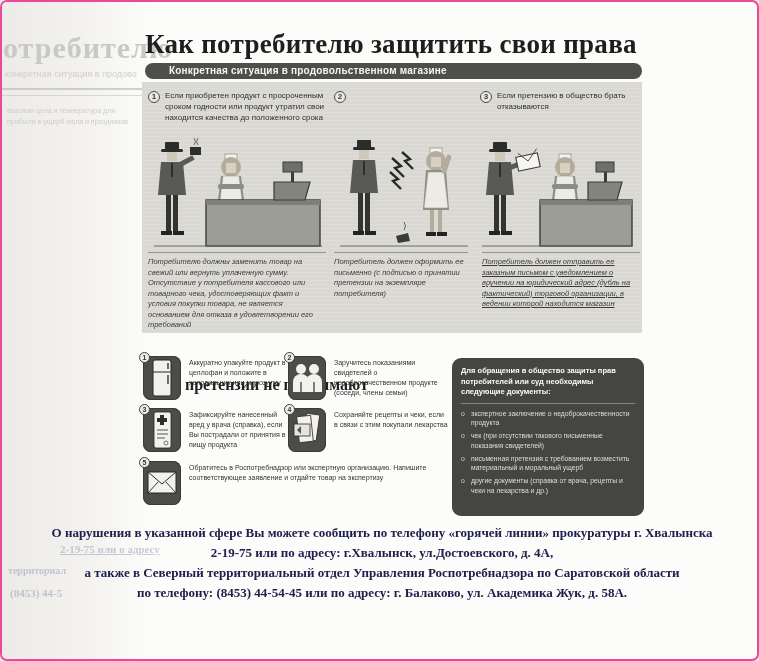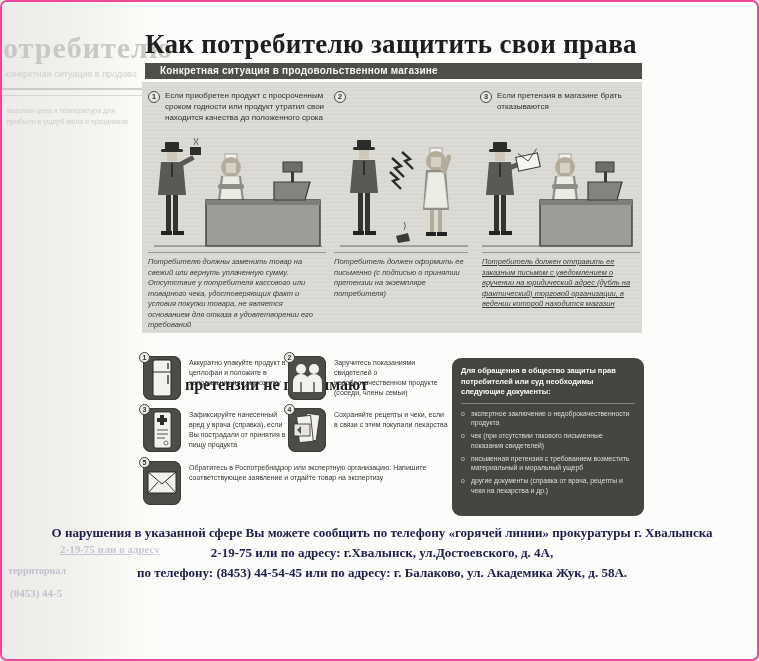--- a/index.html
+++ b/index.html
@@ -27,21 +27,21 @@
     color:rgba(125,130,165,.4); filter:blur(.3px); white-space:nowrap; }
   .gf1 { left:14px; top:541px; font-size:11px; text-decoration:underline;margin-left:44px; }
   .gf2 { left:6px; top:563px; font-size:10px; }
   .gf3 { left:8px; top:585px; font-size:11px; }
 
   
   .title { position:absolute; left:143px; top:27px; font-family:"Liberation Serif",serif;
     font-size:27px; font-weight:700; color:#1e1e1e; letter-spacing:.3px; }
   .subtitle-bar { position:absolute; left:143px; top:61px; width:497px; height:16px;
     background:#4e4e4b; color:#f4f4f2; font-size:10px; font-weight:700;
-    line-height:16px; padding-left:15px; letter-spacing:.2px; }
+    line-height:16px; padding-left:24px; letter-spacing:.2px;border-radius:8px; }
 
   
   .panel { position:absolute; left:140px; top:80px; width:500px; height:251px;
     background:#d9d8d3;
     background-image:repeating-linear-gradient(0deg, rgba(255,255,255,.12) 0 1px, rgba(0,0,0,0) 1px 4px); }
   .col-head { position:absolute; top:9px; display:flex; gap:5px; }
   .col-head .txt { font-size:8px; line-height:1.35; color:#2f2f2d; }
   .badge { flex:0 0 auto; width:12px; height:12px; border:1.2px solid #4a4a48; border-radius:50%;
     background:#e9e8e4; color:#3a3a38; font-size:8px; font-weight:700; text-align:center; line-height:10px; }
   .ch1 { left:6px; width:182px; }
@@ -112,21 +112,21 @@
 
     <div class="col-head ch1">
       <span class="badge">1</span>
       <span class="txt">Если приобретен продукт с просроченным сроком годности или продукт утратил свои находится качества до положенного срока</span>
     </div>
     <div class="col-head ch2">
       <span class="badge">2</span>
     </div>
     <div class="col-head ch3">
       <span class="badge">3</span>
-      <span class="txt">Если претензия в магазине брать отказываются</span>
+      <span class="txt">Если претензию в общество брать отказываются</span>
     </div>
 
     <div class="scene sc1">
       <svg width="182" height="114" viewBox="0 0 182 114">
 
         <g transform="translate(10,6)">
           <rect x="9" y="0" width="14" height="8" rx="1" fill="#2c2c2a"></rect>
           <rect x="5" y="7" width="22" height="3" rx="1.5" fill="#2c2c2a"></rect>
           <rect x="11" y="10" width="10" height="9" fill="#cfc7b8"></rect>
           <path d="M5,20 h22 l3,33 h-28 z" fill="#595956"></path>
@@ -315,16 +315,17 @@
       <li>экспертное заключение о недоброкачественности продукта</li>
       <li>чек (при отсутствии такового письменные показания свидетелей)</li>
       <li>письменная претензия с требованием возместить материальный и моральный ущерб</li>
       <li>другие документы (справка от врача, рецепты и чеки на лекарства и др.)</li>
     </ul>
   </div>
 
   <div class="footer">
     <div>О нарушения в указанной сфере Вы можете сообщить по телефону «горячей линии» прокуратуры г. Хвалынска</div>
     <div class="u">2-19-75 или по адресу: г.Хвалынск, ул.Достоевского, д. 4А,</div>
+    <div>а также в Северный территориальный отдел Управления Роспотребнадзора по Саратовской области</div>
     <div class="u">по телефону:  (8453) 44-54-45 или по адресу: г. Балаково, ул. Академика Жук, д. 58А.</div>
   </div>
 
 </div>
 
 </body></html>

